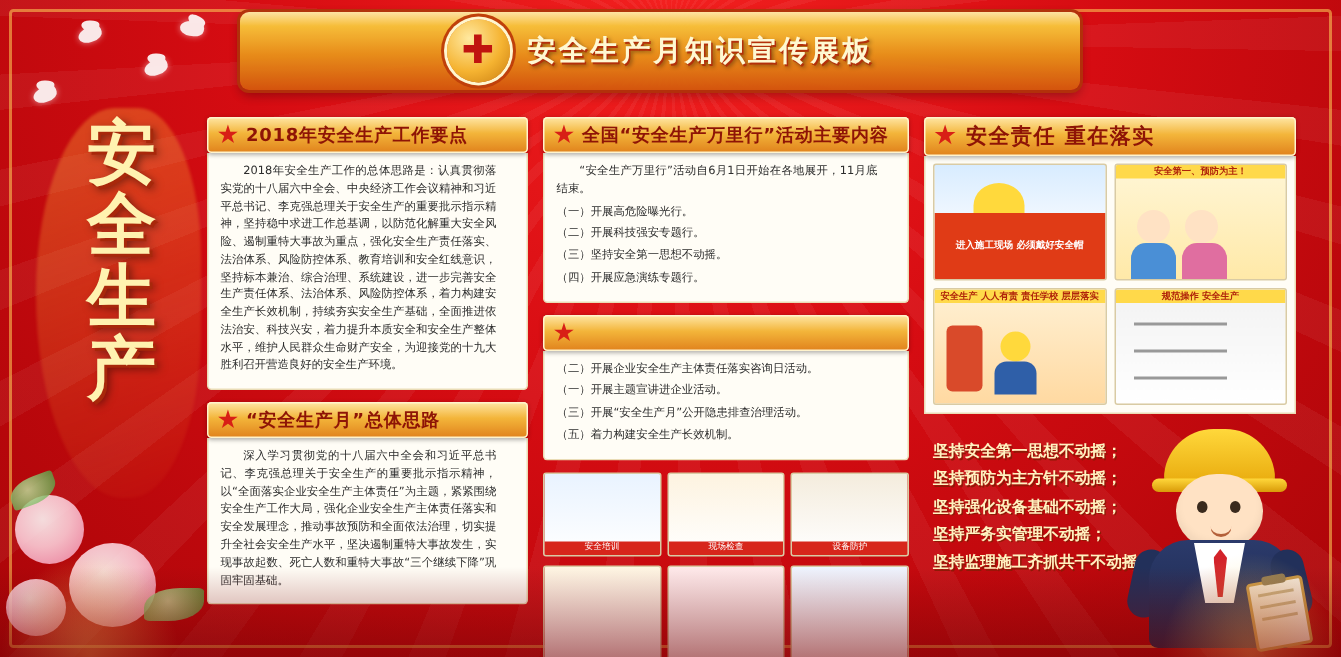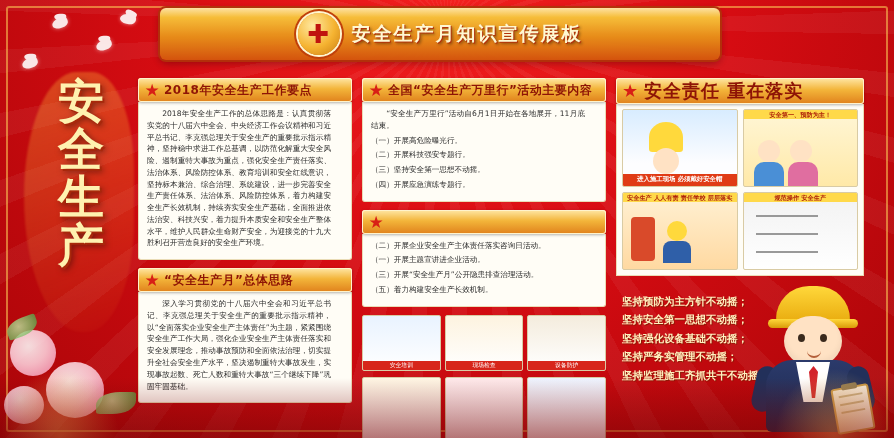--- a/index.html
+++ b/index.html
@@ -107,34 +107,34 @@
   .sect-body p{margin:0 0 3px 0;}
   .sect-body .indent{text-indent:2em;}
   
   .resp-head{
     height:26px;display:flex;align-items:center;padding-left:28px;
     background:linear-gradient(180deg,#ffe7a6,#f3b53a 45%,#e0811c 100%);
     border-radius:3px;position:relative;
     box-shadow:inset 0 0 0 1px #fff3cc, 0 1px 3px rgba(0,0,0,.3);
   }
   .resp-head .star{position:absolute;left:6px;top:4px;color:#d81f16;font-size:18px;line-height:18px;}
-  .resp-head .t{font-size:18px;font-weight:bold;color:#8e1406;letter-spacing:1px;}
+  .resp-head .t{font-size:14px;font-weight:bold;color:#8e1406;letter-spacing:1px;}
   .poster-grid{
     background:#fffdf6;border:1px solid #eadcb6;border-top:none;
     padding:5px;display:grid;grid-template-columns:1fr 1fr;gap:5px;
   }
   .poster{
     height:76px;border:1px solid #d9cba4;border-radius:2px;
     position:relative;overflow:hidden;display:flex;flex-direction:column;
     background:#fff;
   }
   .poster .cap{
     position:absolute;left:0;right:0;bottom:0;
     background:#e03b16;color:#fff;font-size:6.4px;text-align:center;
-    padding:2px 1px;line-height:1.2;font-weight:bold;
+    padding:18px 1px;line-height:1.2;font-weight:bold;
   }
   .poster .toptag{
     position:absolute;left:0;right:0;top:0;
     background:#ffd94a;color:#b0240a;font-size:6.2px;text-align:center;
     padding:1px;font-weight:bold;line-height:1.2;
   }
   .p1{background:linear-gradient(180deg,#d8ecff 0%,#fdfdff 70%);}
   .p2{background:linear-gradient(180deg,#fff6d6 0%,#ffe9a8 100%);}
   .p3{background:linear-gradient(180deg,#fff1d4 0%,#ffd9a1 100%);}
   .p4{background:linear-gradient(180deg,#f2f2f2 0%,#ffffff 100%);}
@@ -349,22 +349,22 @@
       </div>
       <div class="poster p4">
         <div class="toptag">规范操作 安全生产</div>
         <div class="figure" style="left:12px;top:22px;width:62px;height:2px;background:#999;"></div>
         <div class="figure" style="left:12px;top:40px;width:62px;height:2px;background:#999;"></div>
         <div class="figure" style="left:12px;top:58px;width:62px;height:2px;background:#999;"></div>
       </div>
     </div>
 
     <div class="slogan">
+      <div>坚持安全第一思想不动摇；</div>
       <div>坚持预防为主方针不动摇；</div>
-      <div>坚持安全第一思想不动摇；</div>
       <div>坚持强化设备基础不动摇；</div>
       <div>坚持严务实管理不动摇；</div>
       <div>坚持监理施工齐抓共干不动摇。</div>
     </div>
   </div>
 
   <div class="mascot">
     <div class="helmet"></div>
     <div class="face">
       <div class="eye l"></div>

